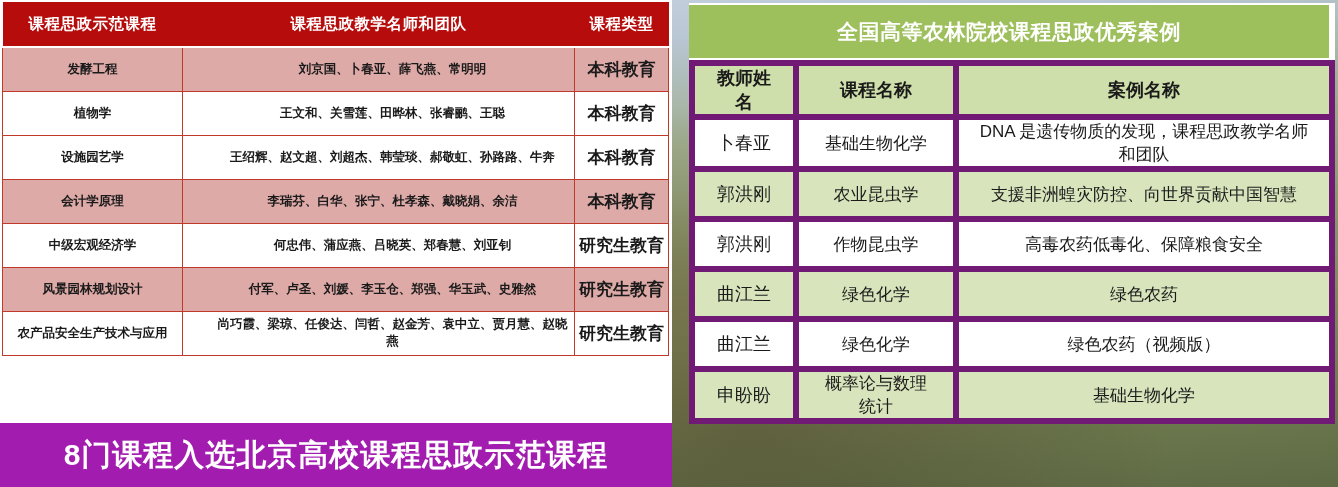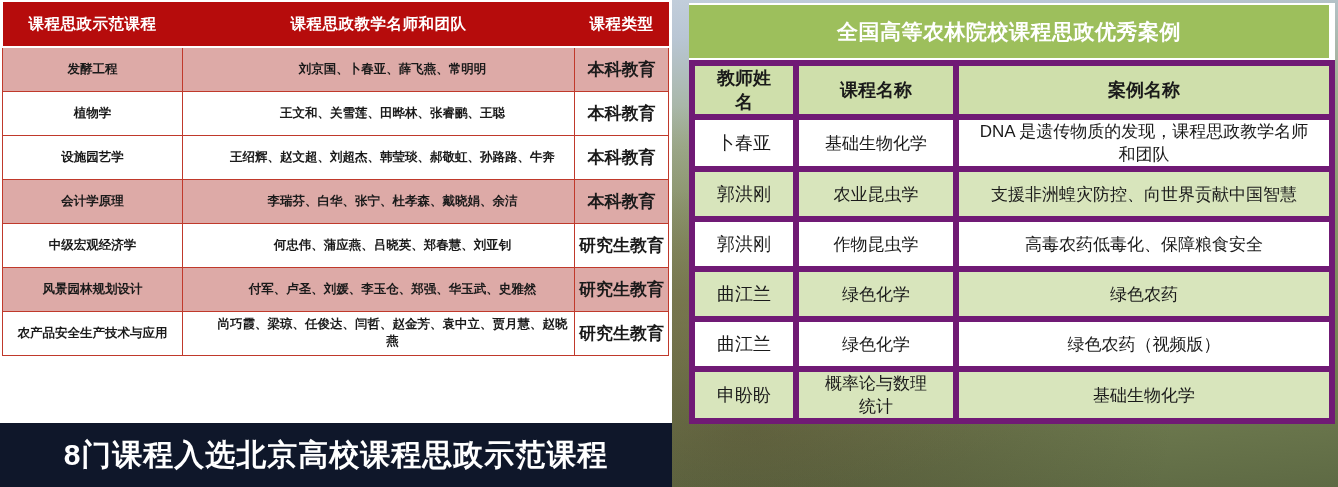--- a/index.html
+++ b/index.html
@@ -144,21 +144,21 @@
   #right-table tbody tr { height: 50px; }
   #right-table tbody tr.odd  td { background: #ffffff; }
   #right-table tbody tr.even td { background: #d8e5bc; }
   #right-table tbody td { font-size: 17px; font-weight: normal; }
   #right-table tbody td.c-teacher { font-size: 18px; }
   #right-table tbody td.c-case { font-size: 17px; }
 
   
   .caption {
     position: absolute;
-    background: #0f172a;
+    background: #a21caf;
     color: #ffffff;
     display: flex;
     align-items: center;
     justify-content: center;
     font-weight: bold;
     font-family: "Liberation Sans", "DejaVu Sans", sans-serif;
     letter-spacing: 1px;
     box-sizing: border-box;
   }
   #left-caption {

